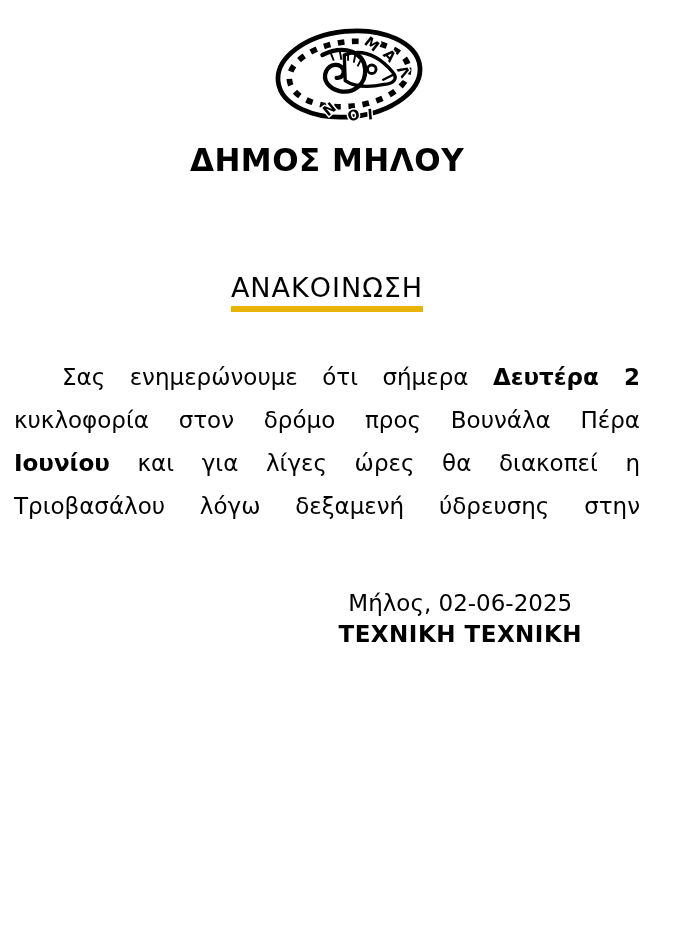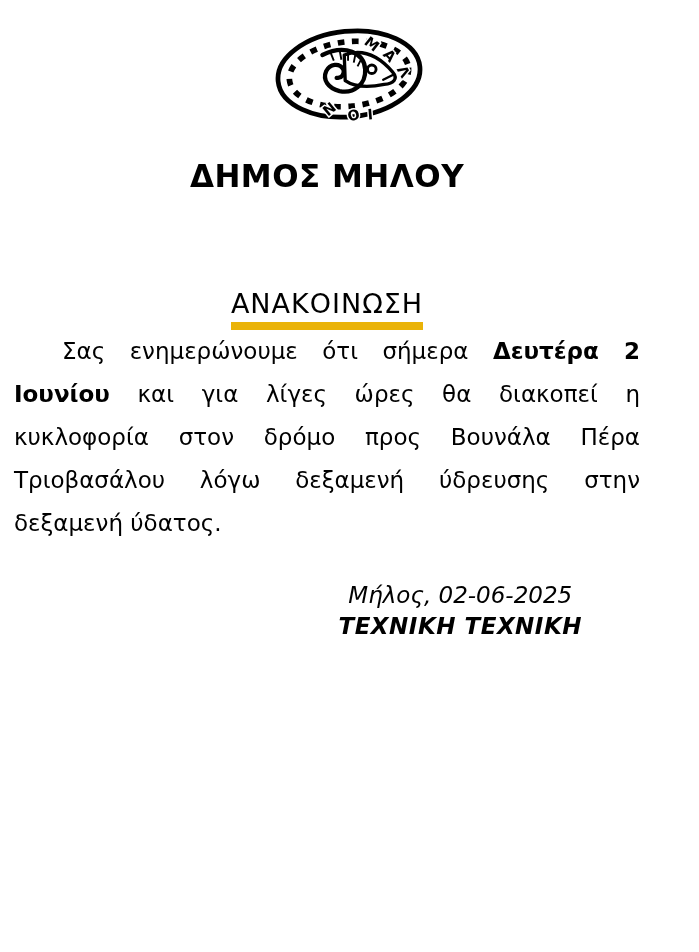--- a/index.html
+++ b/index.html
@@ -10,52 +10,51 @@
     color: #000000;
     overflow: hidden;
   }
   .page { position: relative; width: 699px; height: 952px; padding-top: 26px; box-sizing: border-box; }
   .content { margin-left: 14px; width: 626px; }
 
   .logo-wrap { width: 152px; height: 96px; margin: 0 auto; position: relative; left: 22px; }
   .logo-wrap svg { display: block; }
 
   .doc-title {
-    margin-top: 36px;
+    margin-top: 20px;
     text-align: center;
     font-size: 31px;
     font-weight: bold;
     letter-spacing: 0.5px;
     line-height: 36px;
   }
 
   .heading-row { margin-top: 94px; text-align: center; }
   .heading {
     display: inline-block;
     font-size: 27px;
     letter-spacing: 1px;
-    border-bottom: 8px solid #eab308;
+    border-bottom: 6px solid #eab308;
     padding-bottom: 3px;
   }
 
-  .bodytext { font-size: 23px; line-height: 43px; }
+  .bodytext { margin-top: 44px; font-size: 23px; line-height: 43px; }
   .line { white-space: normal; }
   .line.justify { text-align: justify; text-align-last: justify; }
   .line.indent { text-indent: 48px; }
   .b { font-weight: bold; }
 
   .signature {
-    margin-top: 35px;
+    margin-top: 60px;
     margin-left: auto;
     margin-right: 58px;
     width: max-content;
     text-align: center;
     font-size: 23px;
     line-height: 31px;
-    font-style: italic;
   }
   .signature .dept { font-weight: bold; letter-spacing: 0.5px; }
 
   .coin-letter {
     font-family: "DejaVu Sans", sans-serif;
     font-weight: bold;
     font-size: 15px;
     fill: #000;
     paint-order: stroke;
     stroke: #ffffff;
@@ -94,24 +93,23 @@
     </div>
 
     <div class="doc-title">ΔΗΜΟΣ ΜΗΛΟΥ</div>
 
     <div class="heading-row">
       <span class="heading">ΑΝΑΚΟΙΝΩΣΗ</span>
     </div>
 
     <div class="bodytext">
       <div class="line justify indent"><span>Σας ενημερώνουμε ότι σήμερα</span> <span class="b">Δευτέρα 2</span></div>
+      <div class="line justify">κυκλοφορία στον δρόμο προς Βουνάλα Πέρα</div>
       <div class="line justify"><span class="b">Ιουνίου</span> <span>και για λίγες ώρες θα διακοπεί η</span></div>
-      <div class="line justify">κυκλοφορία στον δρόμο προς Βουνάλα Πέρα</div>
       <div class="line justify">Τριοβασάλου λόγω δεξαμενή ύδρευσης στην</div>
-      <div class="line">δεξαμενή ύδατος.</div>
     </div>
 
     <div class="signature">
       <div>Μήλος, 02-06-2025</div>
       <div class="dept">ΤΕΧΝΙΚΗ ΤΕΧΝΙΚΗ</div>
     </div>
 
   </div>
 </div>
 

